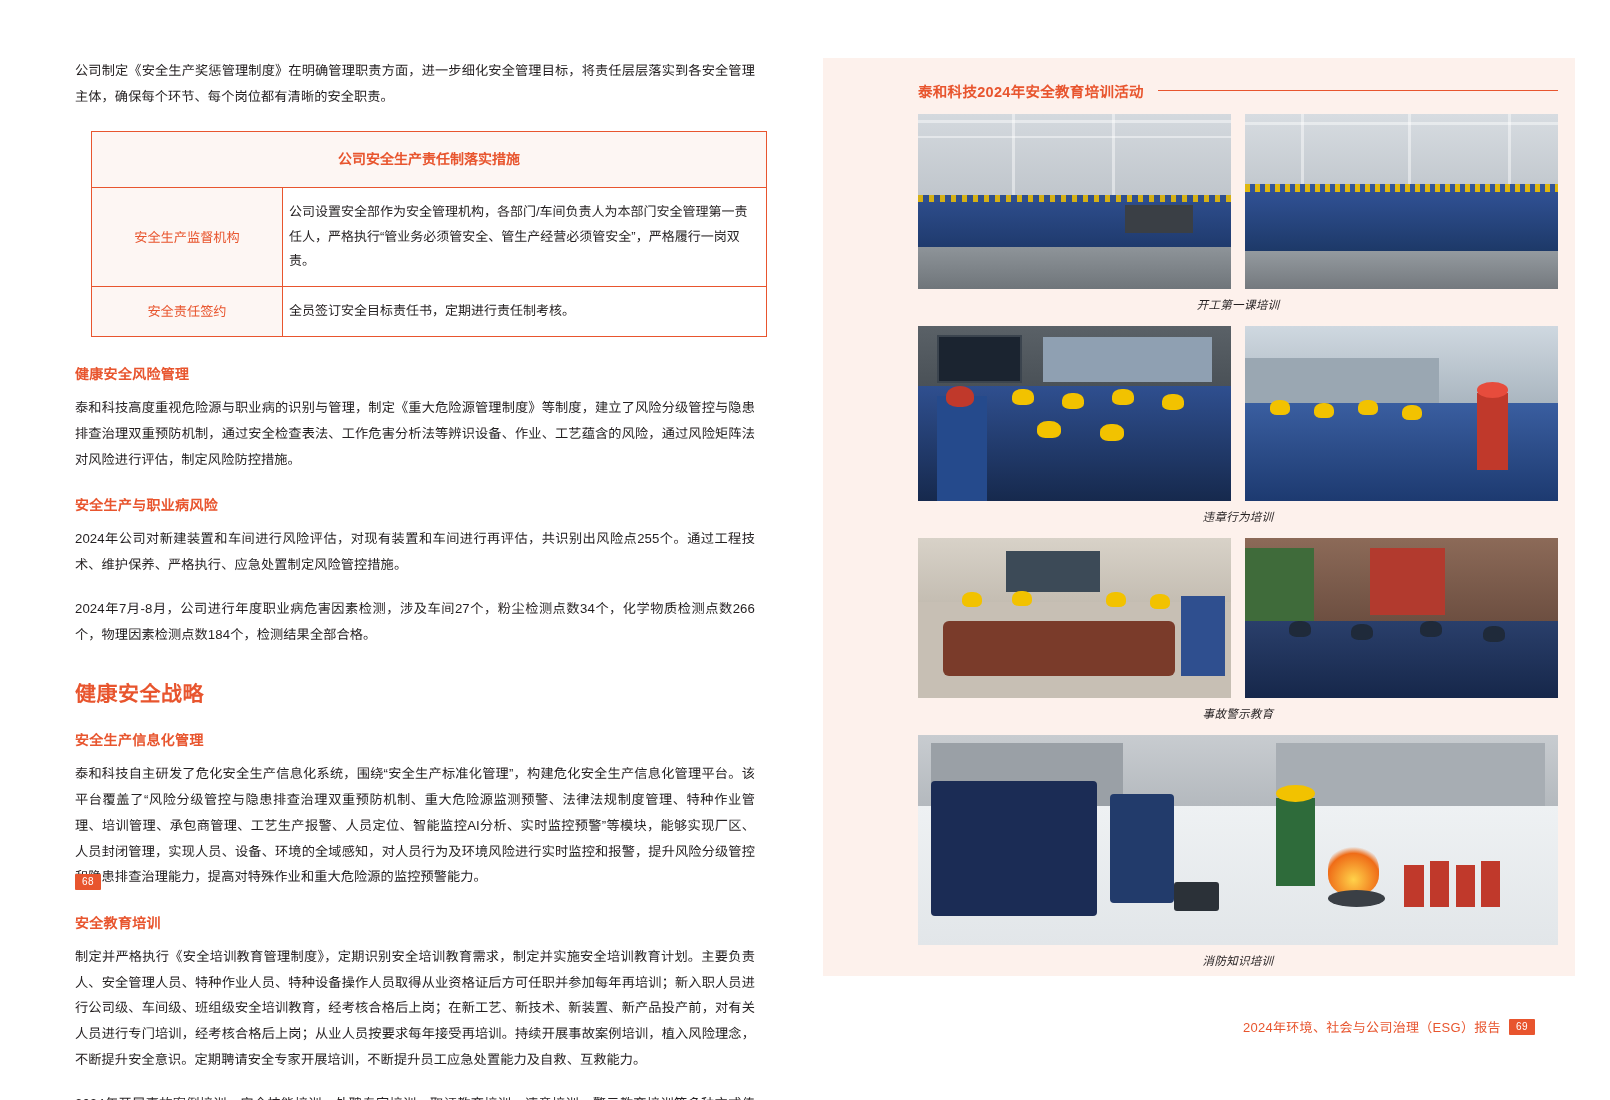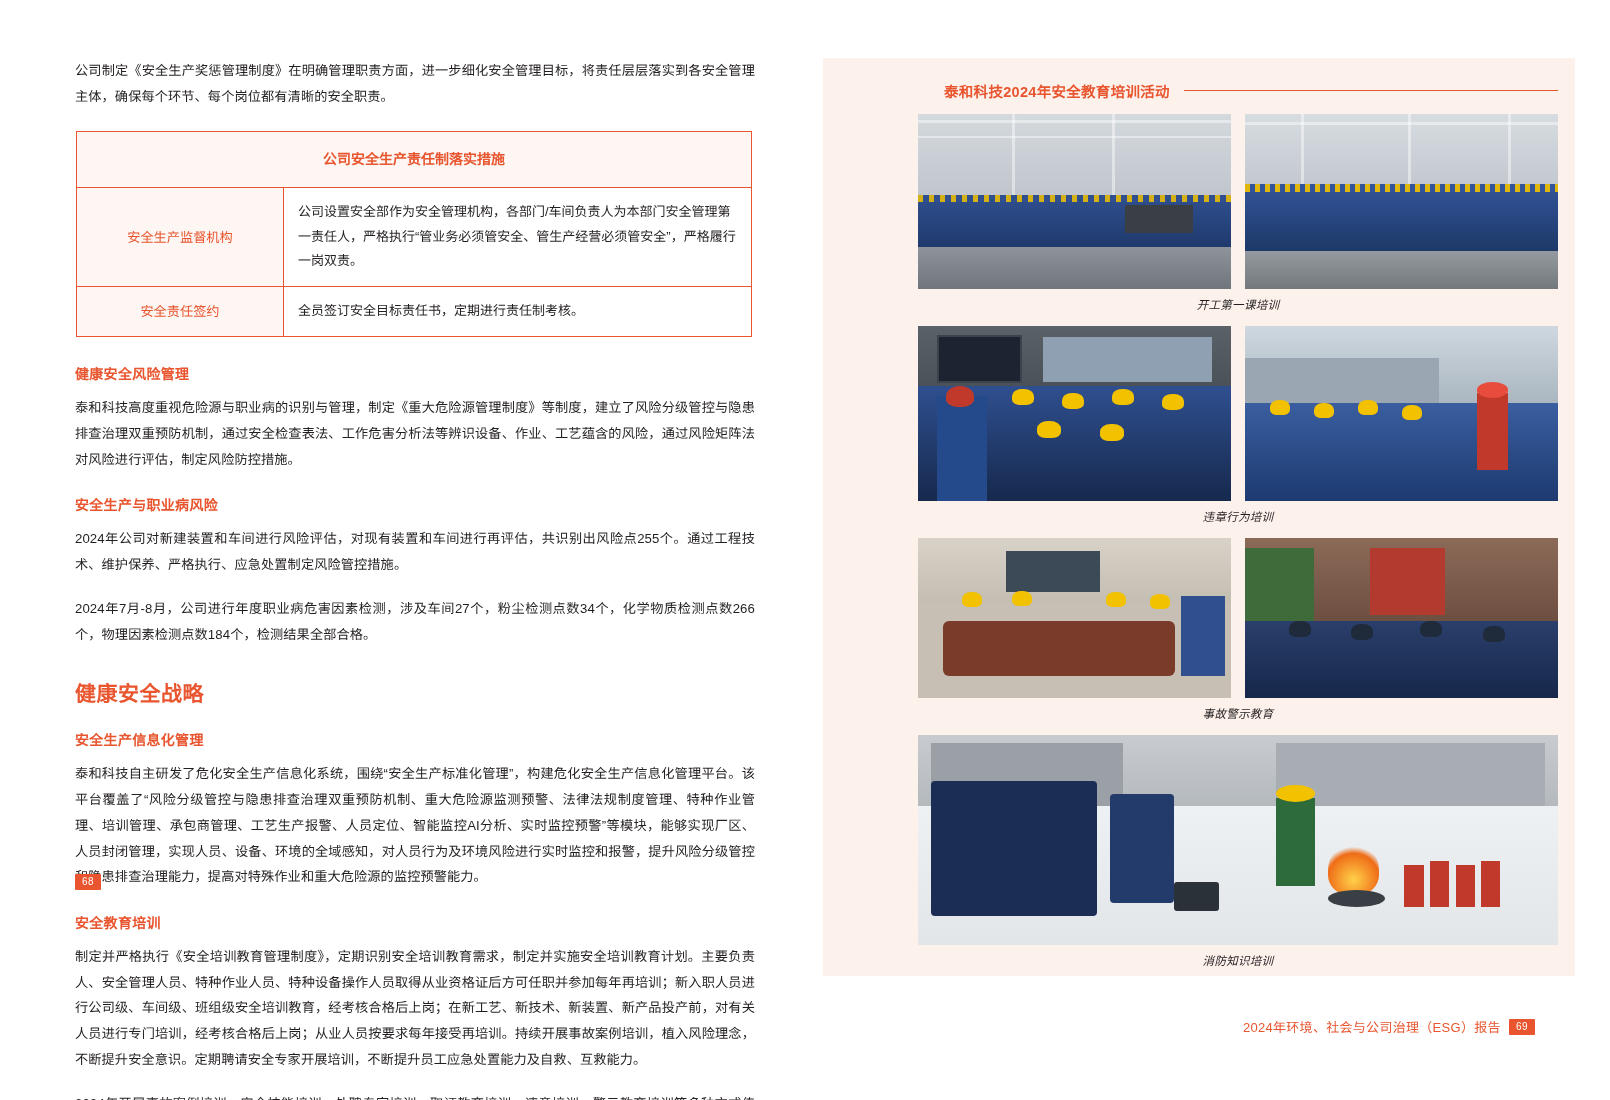--- a/index.html
+++ b/index.html
@@ -15,22 +15,22 @@
   
   .page-left{position:absolute;left:0;top:0;width:805px;height:954px;}
   .left-content{position:absolute;left:75px;top:58px;width:680px;}
 
   p.body{
     font-size:13.2px;line-height:1.95;margin:0 0 18px 0;text-align:justify;
     letter-spacing:.1px;color:#231f20;
   }
 
   
-  .tbl{margin:22px 0 26px 1px;border:1.2px solid #e8552e;border-collapse:collapse;width:676px;background:#fdf6f3;}
-  .tbl td{border:1.2px solid #e8552e;padding:12px 14px;font-size:13px;line-height:1.9;vertical-align:middle;}
+  .tbl{margin:22px 0 26px 16px;border:1.2px solid #e8552e;border-collapse:collapse;width:676px;background:#fdf6f3;}
+  .tbl td{border:1.2px solid #e8552e;padding:12px 6px;font-size:13px;line-height:1.9;vertical-align:middle;}
   .tbl .hdr{text-align:center;color:#e8552e;font-weight:bold;font-size:14px;padding:14px 10px;background:#fdf6f3;}
   .tbl .lbl{width:178px;text-align:center;color:#e8552e;font-size:13.2px;background:#fdf6f3;}
   .tbl .val{background:#ffffff;color:#231f20;}
 
   h2.section{
     font-size:21px;color:#e8552e;font-weight:bold;margin:30px 0 14px 0;letter-spacing:.5px;
   }
   h3.sub{
     font-size:14px;color:#e8552e;font-weight:bold;margin:22px 0 12px 0;letter-spacing:.3px;
   }
@@ -40,21 +40,21 @@
   .folio-left{position:absolute;left:75px;bottom:64px;display:flex;align-items:center;}
   .folio-box{background:#e8552e;color:#fff;font-size:10px;padding:2px 7px 3px 7px;border-radius:1px;letter-spacing:.5px;}
 
   
   .page-right{position:absolute;left:805px;top:0;width:805px;height:1100px;}
   .panel{
     position:absolute;left:18px;top:58px;width:752px;height:918px;
     background:#fdf1ec;
   }
   .panel-title-wrap{position:absolute;left:95px;top:22px;display:flex;align-items:center;width:640px;}
-  .panel-title{color:#e8552e;font-size:14.5px;font-weight:bold;white-space:nowrap;letter-spacing:.3px;margin-left:26px;}
+  .panel-title{color:#e8552e;font-size:14.5px;font-weight:bold;white-space:nowrap;letter-spacing:.3px;}
   .panel-rule{flex:1;height:1px;background:#e8552e;margin-left:14px;}
 
   .grid{position:absolute;left:95px;top:56px;width:640px;font-style:italic;}
   .row{display:flex;gap:14px;}
   .cap{
     text-align:center;font-size:11.5px;color:#231f20;margin:7px 0 14px 0;letter-spacing:.3px;
   }
   .photo{position:relative;overflow:hidden;background:#9aa4ad;}
 
   

